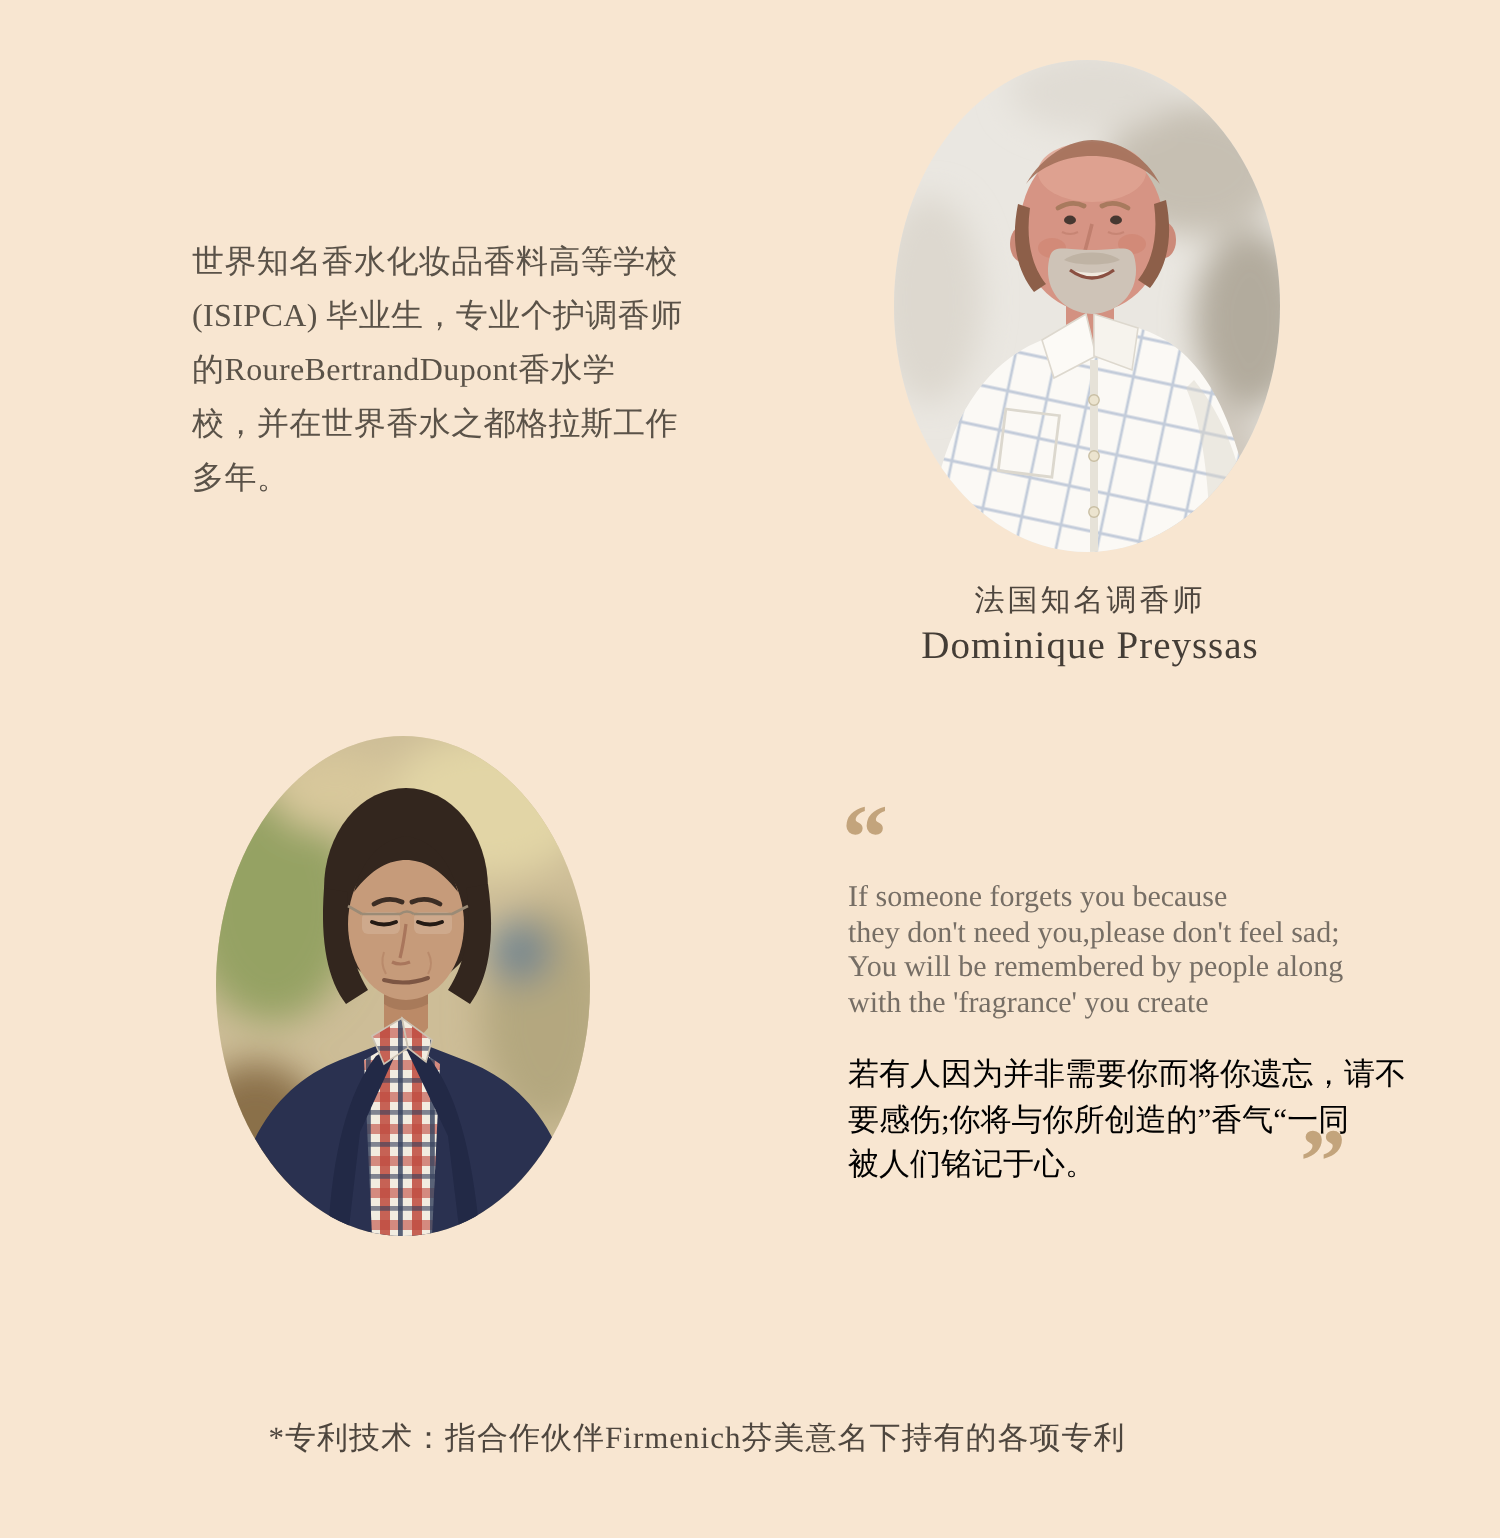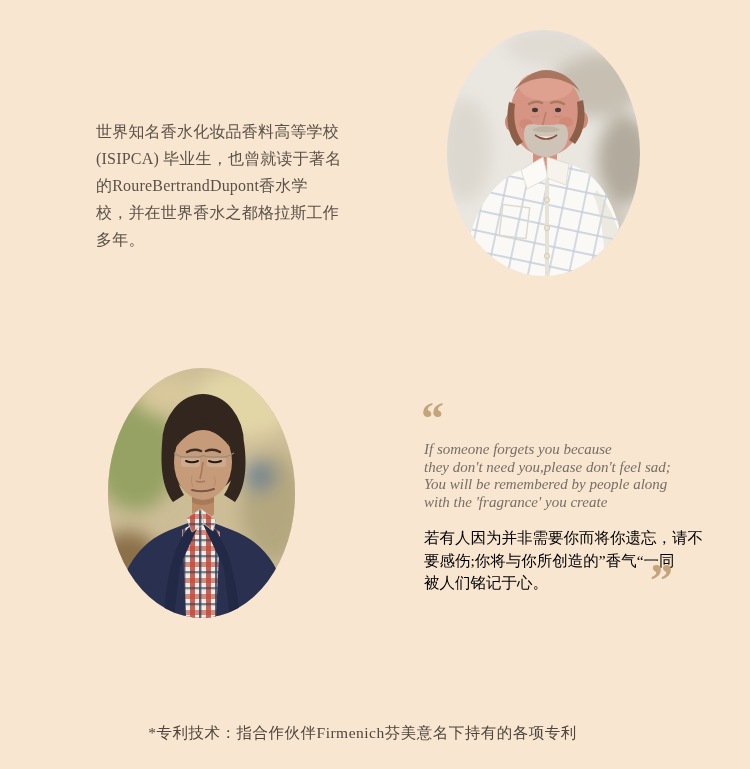--- a/index.html
+++ b/index.html
@@ -26,38 +26,38 @@
   .cap-zh{font-size:15px;letter-spacing:1.5px;color:#4e463e;}
   .cap-en{font-size:19.5px;color:#443d36;margin-top:3px;letter-spacing:0.5px;}
   .quote-mark{
     position:absolute;font-size:46px;line-height:1;font-weight:bold;
     color:#c3a47c;letter-spacing:-2px;
   }
   .quote-mark.open{left:421px;top:396px;}
   .quote-mark.close{left:650px;top:558px;}
   .quote-en{
     position:absolute;left:424px;top:441px;width:300px;margin:0;
-    font-size:15px;line-height:17.5px;color:#766e65;white-space:pre-line;font-style:italic;
+    font-size:15px;line-height:17.5px;color:#766e65;white-space:pre-line;
   }
   .quote-zh{
     position:absolute;left:424px;top:527px;width:300px;margin:0;
     font-size:15.5px;line-height:22.5px;color:#000000;white-space:pre-line;
   }
   .footnote{
-    position:absolute;left:0;top:709px;width:697px;margin:14px;
+    position:absolute;left:0;top:709px;width:697px;margin:0;
     text-align:center;font-size:15.5px;color:#4e463e;letter-spacing:0.5px;
   }
 </style>
 </head>
 <body>
 
 <div class="canvas">
 
   <p class="intro">世界知名香水化妆品香料高等学校
-(ISIPCA) 毕业生，也曾就读于著名
+(ISIPCA) 毕业生，专业个护调香师
 的RoureBertrandDupont香水学
 校，并在世界香水之都格拉斯工作
 多年。</p>
 
   <figure class="photo photo-1">
     <svg viewBox="0 0 193 246" preserveAspectRatio="none">
       <defs>
         <filter id="blur1" x="-40%" y="-40%" width="180%" height="180%">
             <feGaussianBlur stdDeviation="8"></feGaussianBlur>
           </filter>
@@ -108,20 +108,24 @@
       <ellipse cx="119" cy="92" rx="7" ry="5" fill="#cc7a67" opacity="0.4"></ellipse>
       <path d="M99 82 C97 90 96 94 95 97" stroke="#c07f6e" stroke-width="1.8" fill="none"></path>
 
       <path d="M78 98 C80 92 86 95 99 95 C112 95 118 92 120 98 C124 112 116 126 99 127 C82 126 74 112 78 98 Z" fill="#cec3b7"></path>
       <path d="M85 100 C91 95 107 95 113 100 C107 103 91 103 85 100 Z" fill="#bfb3a4"></path>
       <path d="M88 105 Q99 113 110 105 Q99 108 88 105 Z" fill="#f0e9de"></path>
       <path d="M88 105 Q99 113 110 105" stroke="#8a4f41" stroke-width="1.6" fill="none"></path>
     </svg>
   </figure>
 
+  <div class="caption caption-1">
+    <div class="cap-zh">法国知名调香师</div>
+    <div class="cap-en">Dominique Preyssas</div>
+  </div>
 
   <figure class="photo photo-2">
     <svg viewBox="0 0 187 250" preserveAspectRatio="none">
       <defs>
         <filter id="blur2" x="-40%" y="-40%" width="180%" height="180%">
             <feGaussianBlur stdDeviation="9"></feGaussianBlur>
           </filter>
         <pattern id="plaid" width="16" height="16" patternUnits="userSpaceOnUse">
           <rect width="16" height="16" fill="#f2ece0"></rect>
           <rect x="2" width="5" height="16" fill="#bf4a3d" opacity="0.85"></rect>

